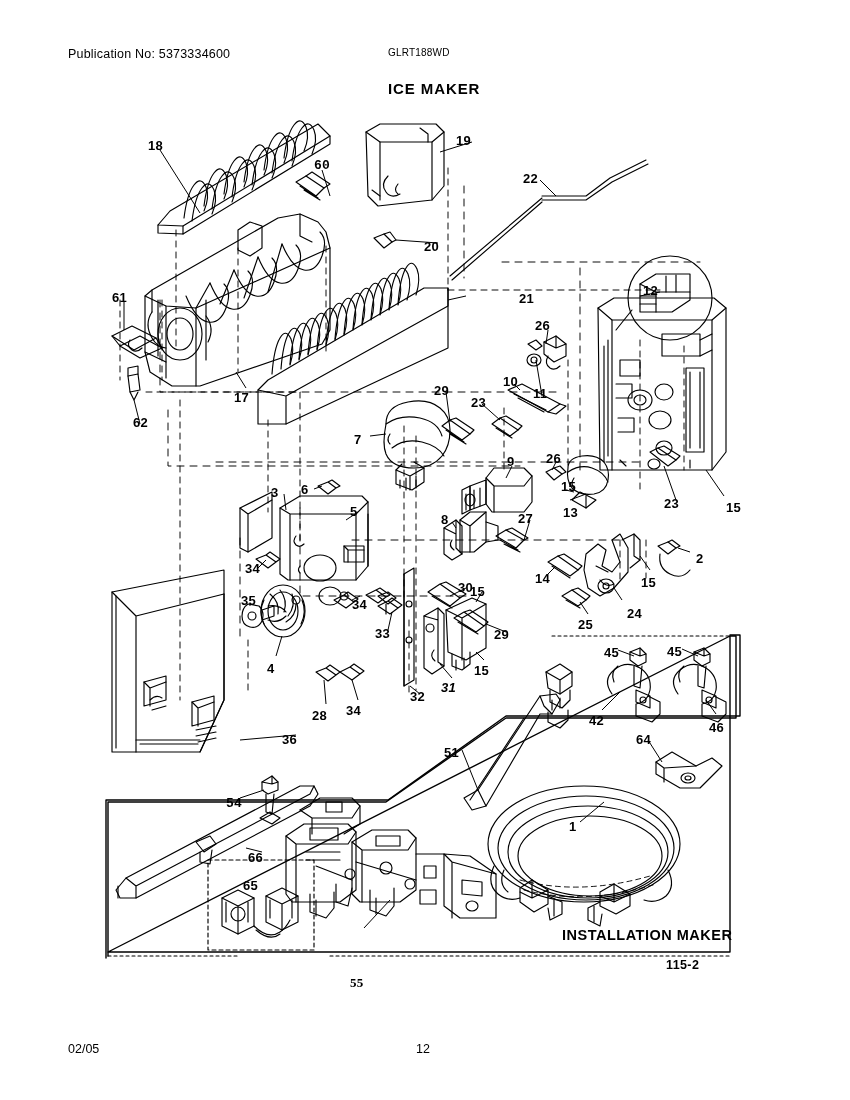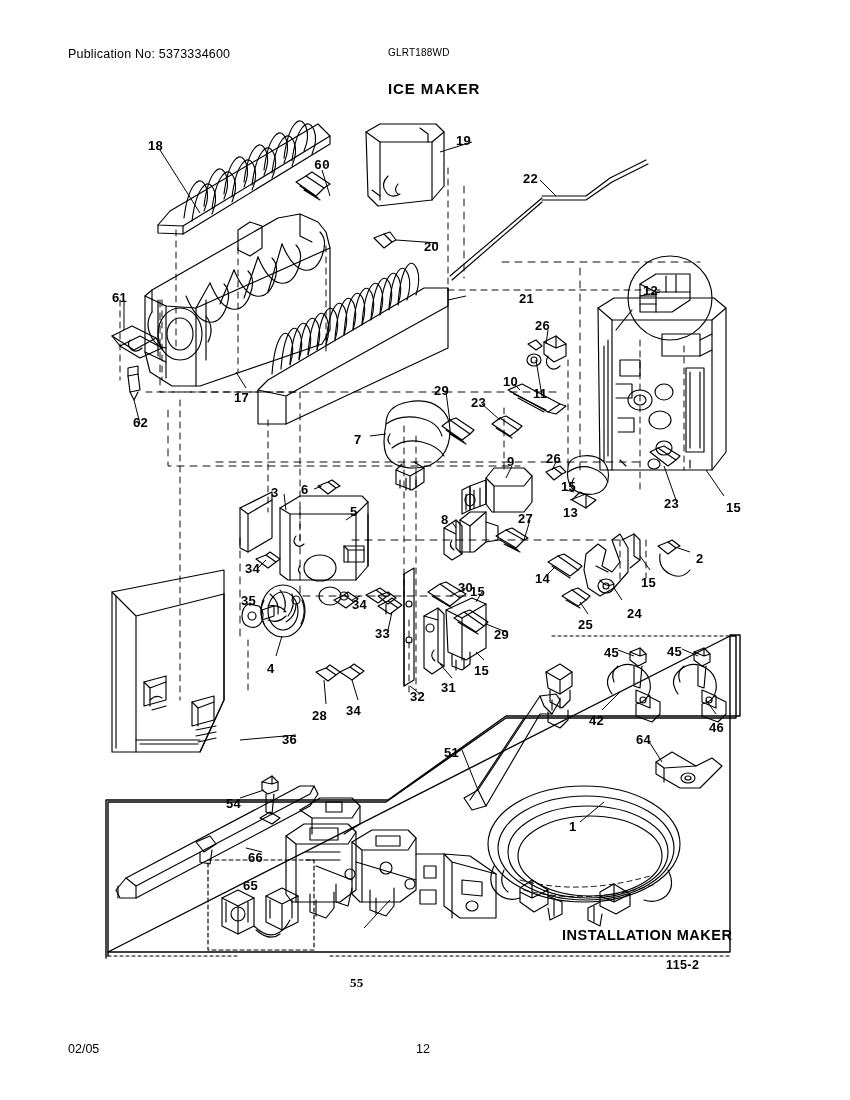--- a/index.html
+++ b/index.html
@@ -642,37 +642,37 @@
       <div class="cal" style="left: 352px; top: 598px;">34</div>
       <div class="cal" style="left: 241px; top: 594px;">35</div>
       <div class="cal" style="left: 267px; top: 662px;">4</div>
       <div class="cal" style="left: 375px; top: 627px;">33</div>
       <div class="cal" style="left: 312px; top: 709px;">28</div>
       <div class="cal" style="left: 346px; top: 704px;">34</div>
       <div class="cal" style="left: 282px; top: 733px;">36</div>
       <div class="cal" style="left: 458px; top: 581px;">30</div>
       <div class="cal" style="left: 470px; top: 585px;">15</div>
       <div class="cal" style="left: 494px; top: 628px;">29</div>
-      <div class="cal" style="left: 441px; top: 681px;">31</div>
+      <div class="cal" style="left: 441px; top: 681px; font-style: italic;">31</div>
       <div class="cal" style="left: 410px; top: 659px; margin-top: 31px;">32</div>
       <div class="cal" style="left: 474px; top: 664px;">15</div>
       <div class="cal" style="left: 535px; top: 572px;">14</div>
       <div class="cal" style="left: 611px; top: 607px; margin-left: 16px;">24</div>
       <div class="cal" style="left: 578px; top: 618px;">25</div>
       <div class="cal" style="left: 641px; top: 576px;">15</div>
       <div class="cal" style="left: 664px; top: 497px;">23</div>
       <div class="cal" style="left: 726px; top: 501px;">15</div>
       <div class="cal" style="left: 696px; top: 552px;">2</div>
       <div class="cal" style="left: 604px; top: 646px;">45</div>
       <div class="cal" style="left: 667px; top: 645px;">45</div>
       <div class="cal" style="left: 589px; top: 714px;">42</div>
       <div class="cal" style="left: 709px; top: 721px;">46</div>
       <div class="cal" style="left: 636px; top: 733px;">64</div>
       <div class="cal" style="left: 444px; top: 746px;">51</div>
-      <div class="cal" style="left: 226px; top: 797px;">54</div>
+      <div class="cal" style="left: 226px; top: 797px; font-family: Liberation Mono, monospace;">54</div>
       <div class="cal" style="left: 248px; top: 851px;">66</div>
       <div class="cal" style="left: 243px; top: 879px;">65</div>
       <div class="cal" style="left: 350px; top: 976px; font-family: Liberation Serif, serif;">55</div>
       <div class="cal" style="left: 569px; top: 820px;">1</div>
     </div>
 
   <div class="instlabel">INSTALLATION MAKER</div>
   <div class="diagcode">115-2</div>
 
   <div class="ftr-date">02/05</div>

